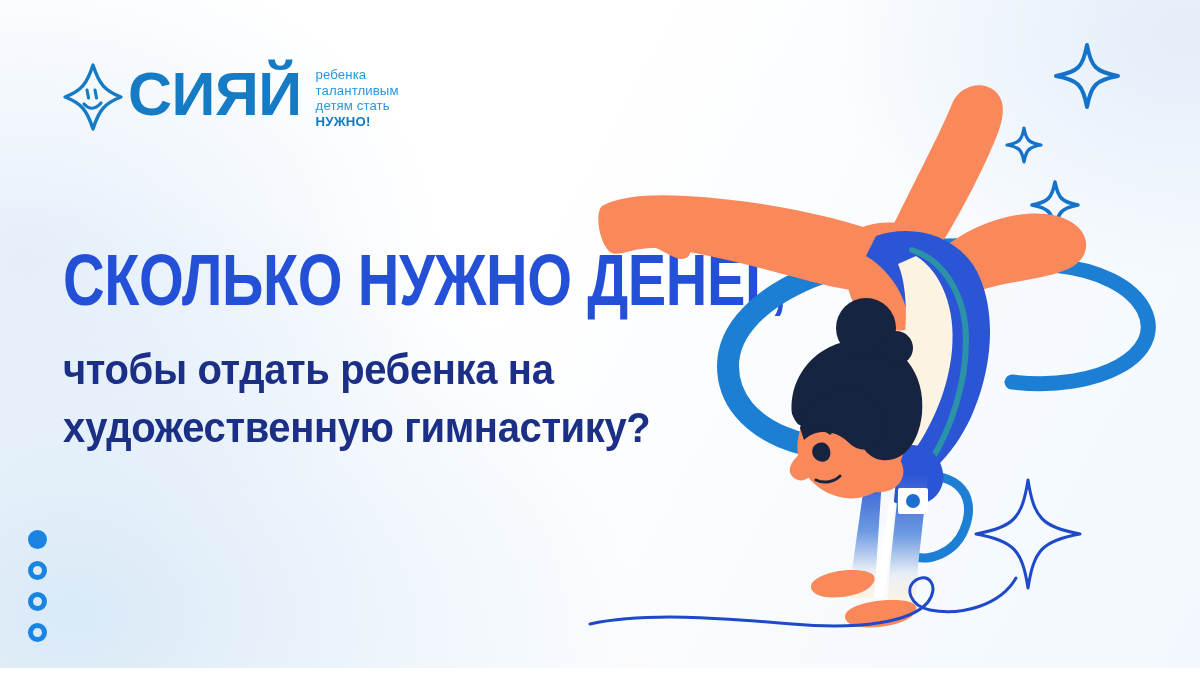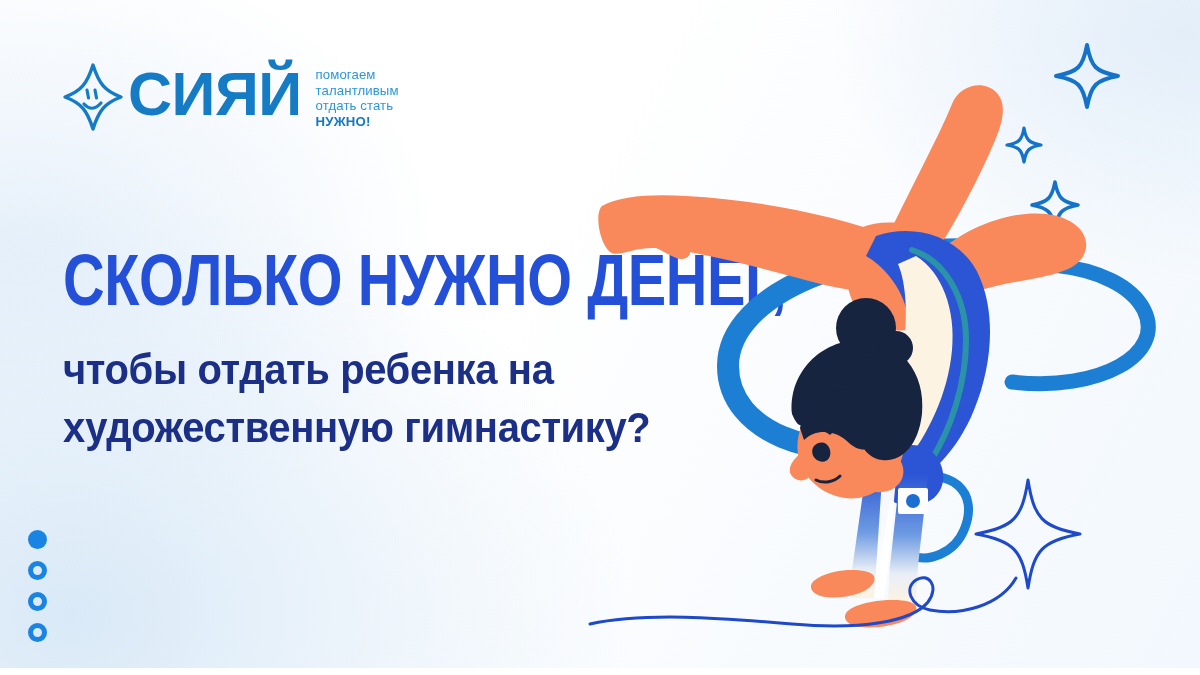--- a/index.html
+++ b/index.html
@@ -137,23 +137,23 @@
     <svg id="logo-mark" viewBox="0 0 62 70">
       <path d="M31 3 C37 22 43 29 59 35 C43 41 37 48 31 67 C25 48 19 41 3 35 C19 29 25 22 31 3 Z" fill="none" stroke="#147bc4" stroke-width="3.4" stroke-linejoin="round"></path>
       <path d="M25 28 L26.5 36" fill="none" stroke="#147bc4" stroke-width="3.1" stroke-linecap="round"></path>
       <path d="M33 28 L34.5 36" fill="none" stroke="#147bc4" stroke-width="3.1" stroke-linecap="round"></path>
       <path d="M22 42 Q30 51 39 41" fill="none" stroke="#147bc4" stroke-width="3.2" stroke-linecap="round"></path>
     </svg>
 
     <div id="logo-word">СИЯЙ</div>
 
     <div id="logo-tagline">
-      <div>помогаем</div>
+      <div>ребенка</div>
       <div>талантливым</div>
-      <div>отдать стать</div>
+      <div>детям стать</div>
       <div class="accent">НУЖНО!</div>
     </div>
   </div>
 
   <div id="headline-block">
     <h1 id="headline">СКОЛЬКО НУЖНО ДЕНЕГ,</h1>
     <p class="subline">чтобы отдать ребенка на</p>
     <p class="subline">художественную гимнастику?</p>
   </div>
 

